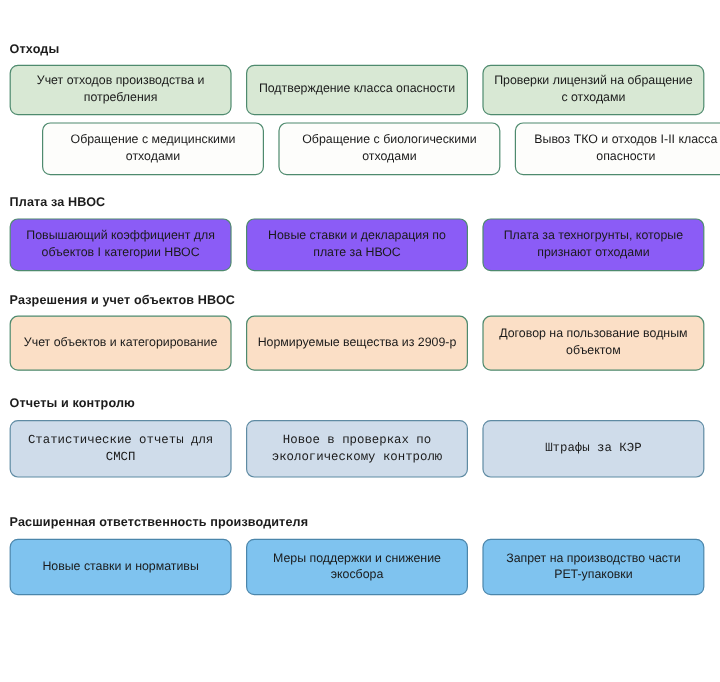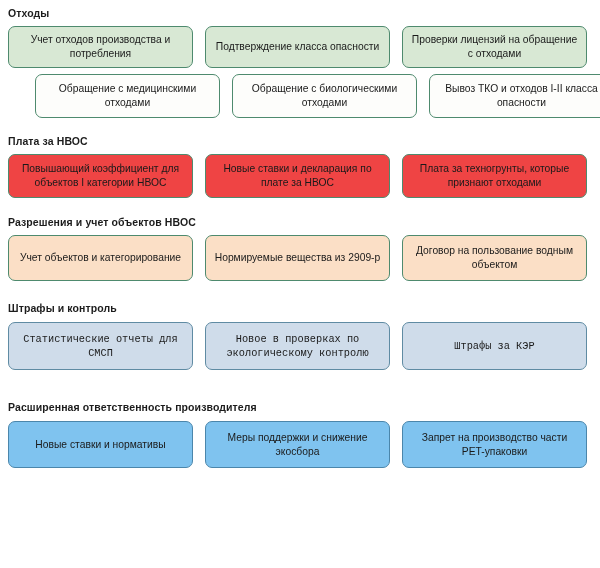--- a/index.html
+++ b/index.html
@@ -14,20 +14,21 @@
     font-family: "Liberation Sans", "DejaVu Sans", sans-serif;
     color: #1a1a1a;
     overflow: hidden;
     position: relative;
   }
   #board {
     width: 600px;
     height: 418px;
     box-sizing: border-box;
     padding: 0;
+    margin-top: 28px;
   }
   .section {
     width: 600px;
   }
   .section-title {
     font-size: 10.5px;
     font-weight: bold;
     color: #1c1c1c;
     padding-left: 8px;
     letter-spacing: 0.1px;
@@ -57,21 +58,21 @@
     padding: 4px 8px;
     word-break: break-word;
   }
   .card.empty {
     border: none;
     background: transparent;
   }
   
   .fill-green-solid { background: #d8e8d4; }
   .fill-green-white  { background: #fdfdfb; }
-  .fill-cream        { background: #ef4444; }
+  .fill-cream        { background: #8b5cf6; }
   .fill-peach        { background: #fbdfc6; }
   .fill-bluegrey     { background: #cfdcea; border-color: #5f8ba3; }
   .fill-blue         { background: #7fc3ef; border-color: #4b86ab; }
 
   
   .s-waste-title   { padding-top: 7px; }
   .s-waste-r1      { margin-top: 6px; }
   .s-waste-r1 .card { height: 42px; }
   .s-waste-r2      { margin-top: 6px; padding-left: 35px; }
   .s-waste-r2 .card { height: 44px; }
@@ -125,21 +126,21 @@
   <div class="section">
     <div class="section-title s-perm-title">Разрешения и учет объектов НВОС</div>
     <div class="row s-perm-r1">
       <div class="card fill-peach">Учет объектов и категорирование</div>
       <div class="card fill-peach">Нормируемые вещества из 2909-р</div>
       <div class="card fill-peach">Договор на пользование водным объектом</div>
     </div>
   </div>
 
   <div class="section">
-    <div class="section-title s-rep-title">Штрафы и контроль</div>
+    <div class="section-title s-rep-title">Отчеты и контролю</div>
     <div class="row s-rep-r1">
       <div class="card fill-bluegrey">Статистические отчеты для СМСП</div>
       <div class="card fill-bluegrey">Новое в проверках по экологическому контролю</div>
       <div class="card fill-bluegrey">Штрафы за КЭР</div>
     </div>
   </div>
 
   <div class="section">
     <div class="section-title s-epr-title">Расширенная ответственность производителя</div>
     <div class="row s-epr-r1">

